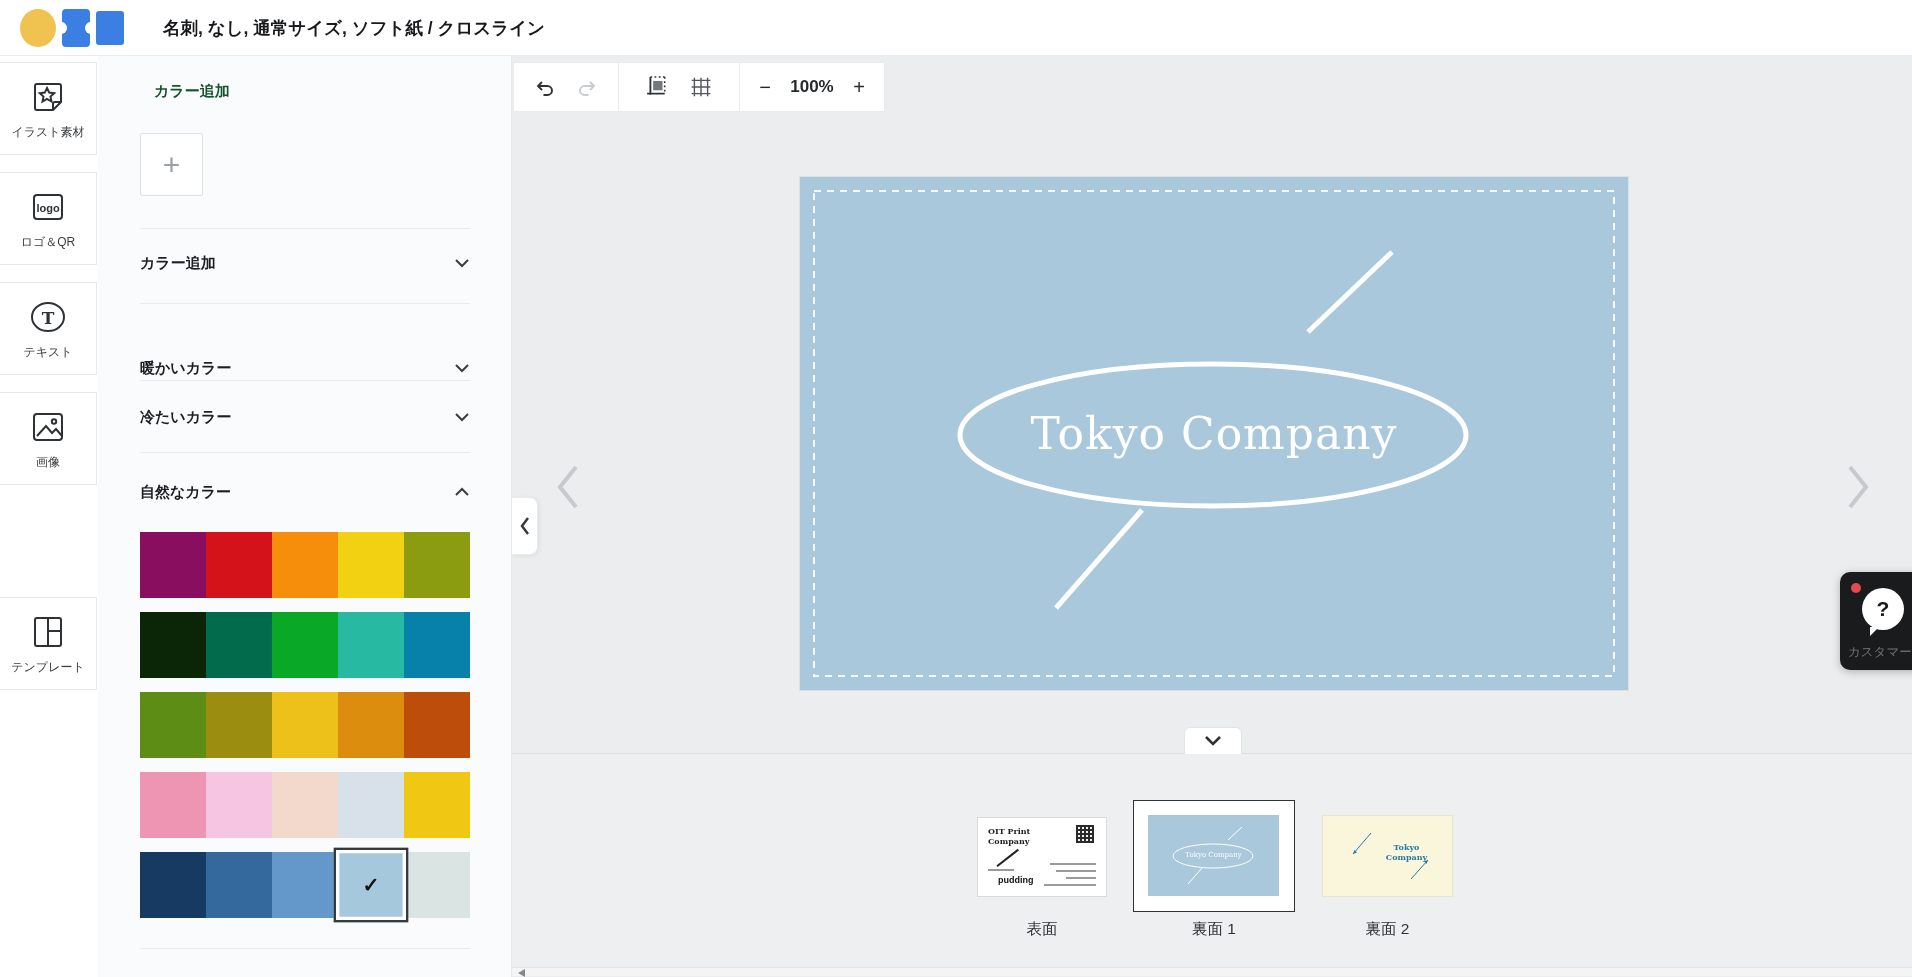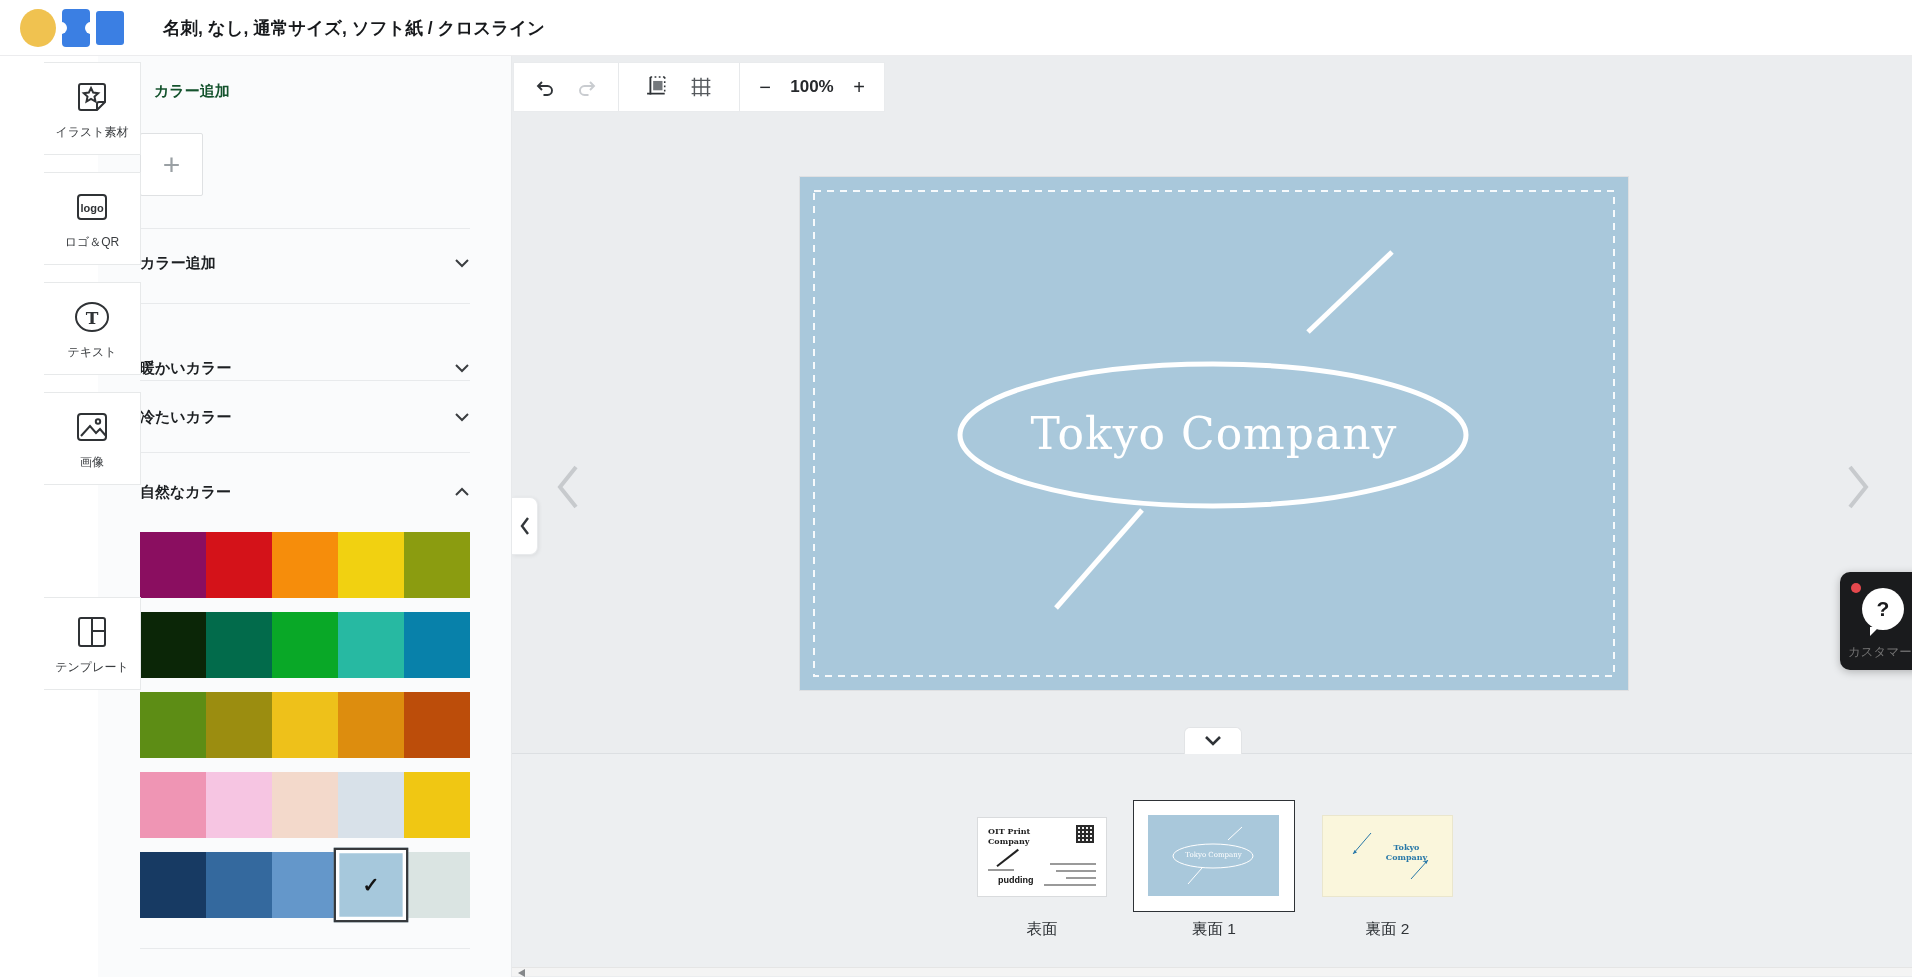--- a/index.html
+++ b/index.html
@@ -12,21 +12,21 @@
   .logo-y { position:absolute; left:0; top:0; width:36px; height:38px; border-radius:50%; }
   .logo-m { position:absolute; left:42px; top:0; width:28px; height:38px; border-radius:4px; overflow:hidden; }
   .logo-m:before, .logo-m:after { content:""; position:absolute; top:13px; width:12px; height:12px; background:#fff; border-radius:50%; }
   .logo-m:before { left:-7px; } .logo-m:after { right:-7px; }
   .logo-s { position:absolute; left:76px; top:2px; width:28px; height:34px; border-radius:3px; }
   .doc-title { position:absolute; left:163px; top:0; height:56px; line-height:56px; font-size:17.5px; font-weight:700; color:#17191c; }
   .save-btn { position:absolute; right:0; top:0; width:160px; height:56px; background:#2878dd; color:#fff; display:flex; align-items:center; justify-content:center; gap:9px; font-size:16.5px; font-weight:700; cursor:pointer; border:none; }
 
   
   .rail { position:absolute; left:0; top:56px; width:98px; height:921px; background:#fff; z-index:20; }
-  .rail-item { position:absolute; left:0; width:97px; height:93px; background:#fff; border:1px solid #e7e9ea; border-left:none; display:flex; flex-direction:column; align-items:center; justify-content:center; gap:7px; cursor:pointer;margin-left:44px; }
+  .rail-item { position:absolute; left:0; width:97px; height:93px; background:#fff; border:1px solid #e7e9ea; border-left:none; display:flex; flex-direction:column; align-items:center; justify-content:center; gap:7px; cursor:pointer; }
   .rail-item.selected { background:#f4f6f7; border:none; height:114px; }
   .rail-label { font-size:12px; color:#3a3d40; white-space:nowrap; }
   .rail-icon { width:40px; height:40px; display:flex; align-items:center; justify-content:center; }
 
   
   .panel { position:absolute; left:98px; top:56px; width:414px; height:921px; background:#fafbfc; border-right:1px solid #e7e9eb; z-index:10; }
   .panel-h { position:absolute; left:56px; font-size:15px; font-weight:700; color:#14532d; }
   .plus-box { position:absolute; left:42px; top:77px; width:63px; height:63px; background:#fff; border:1px solid #dfe1e3; border-radius:2px; display:flex; align-items:center; justify-content:center; font-size:30px; color:#9aa0a4; cursor:pointer; }
   .p-div { position:absolute; left:42px; width:330px; height:1px; background:#e8eaec; }
   .sec-row { position:absolute; left:42px; width:330px; height:22px; display:flex; align-items:center; justify-content:space-between; cursor:pointer; }

